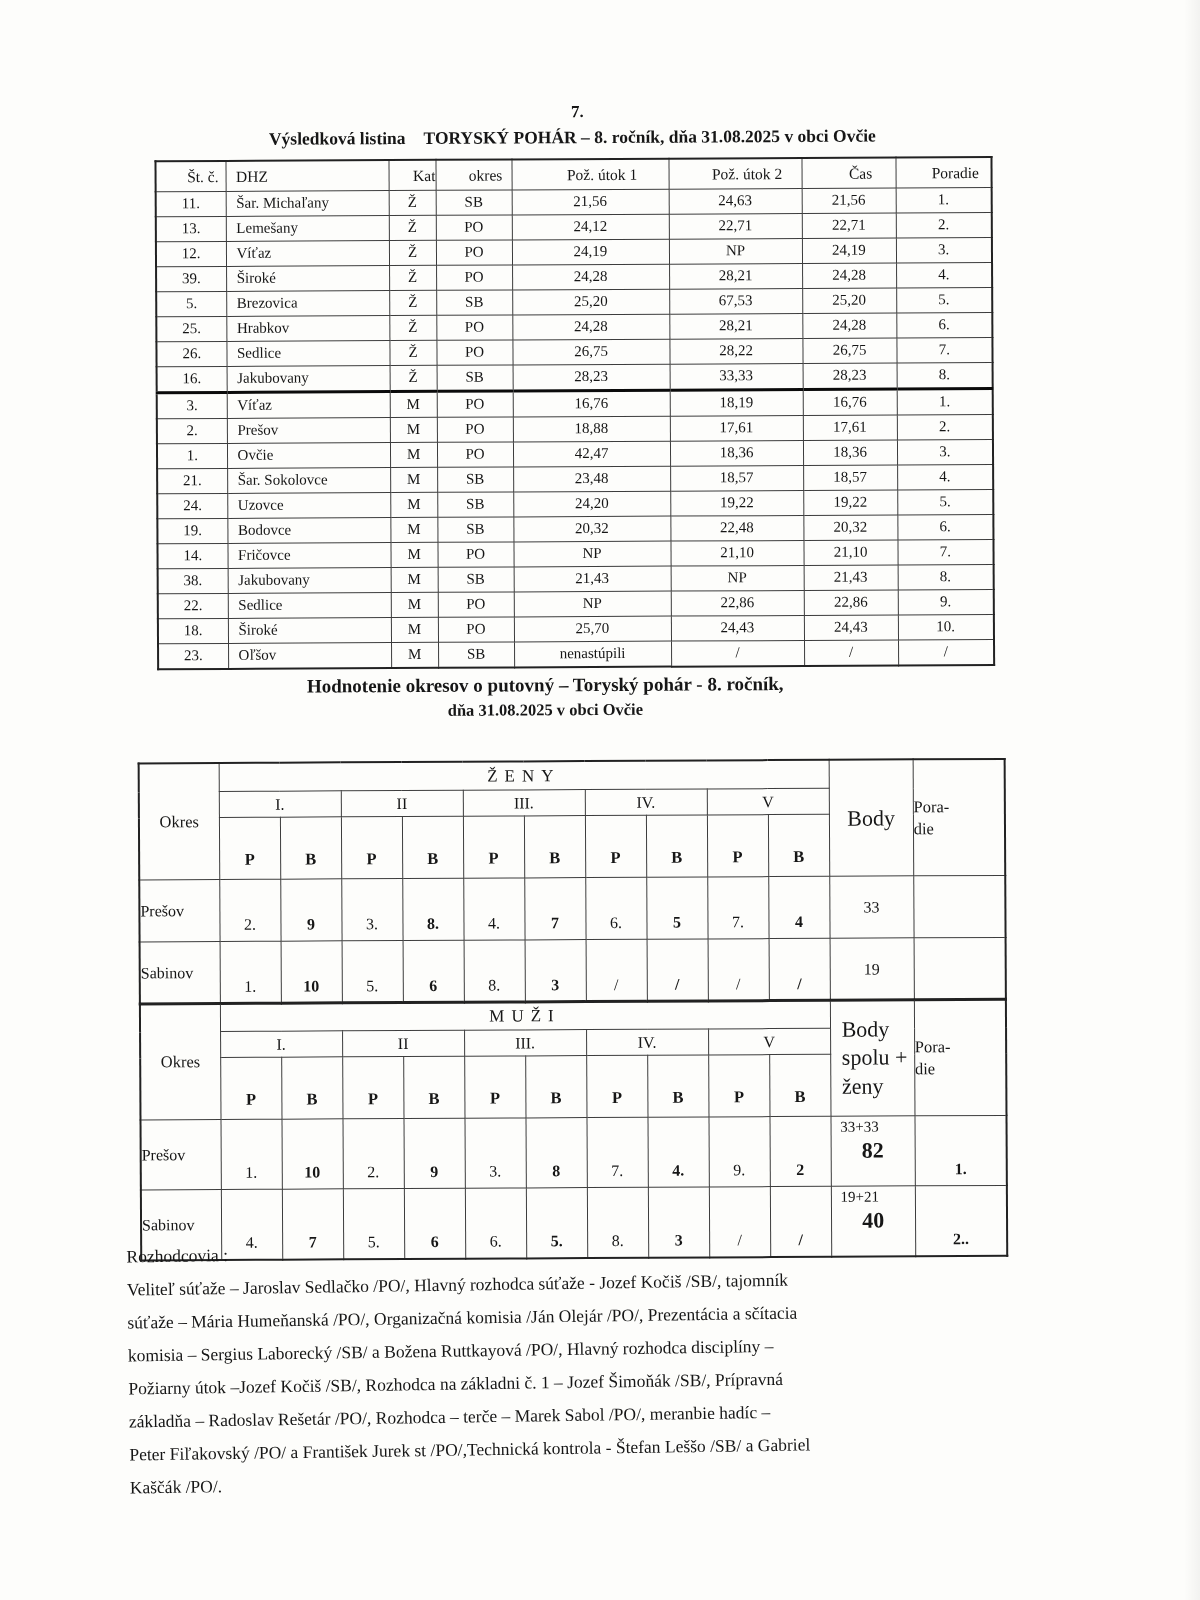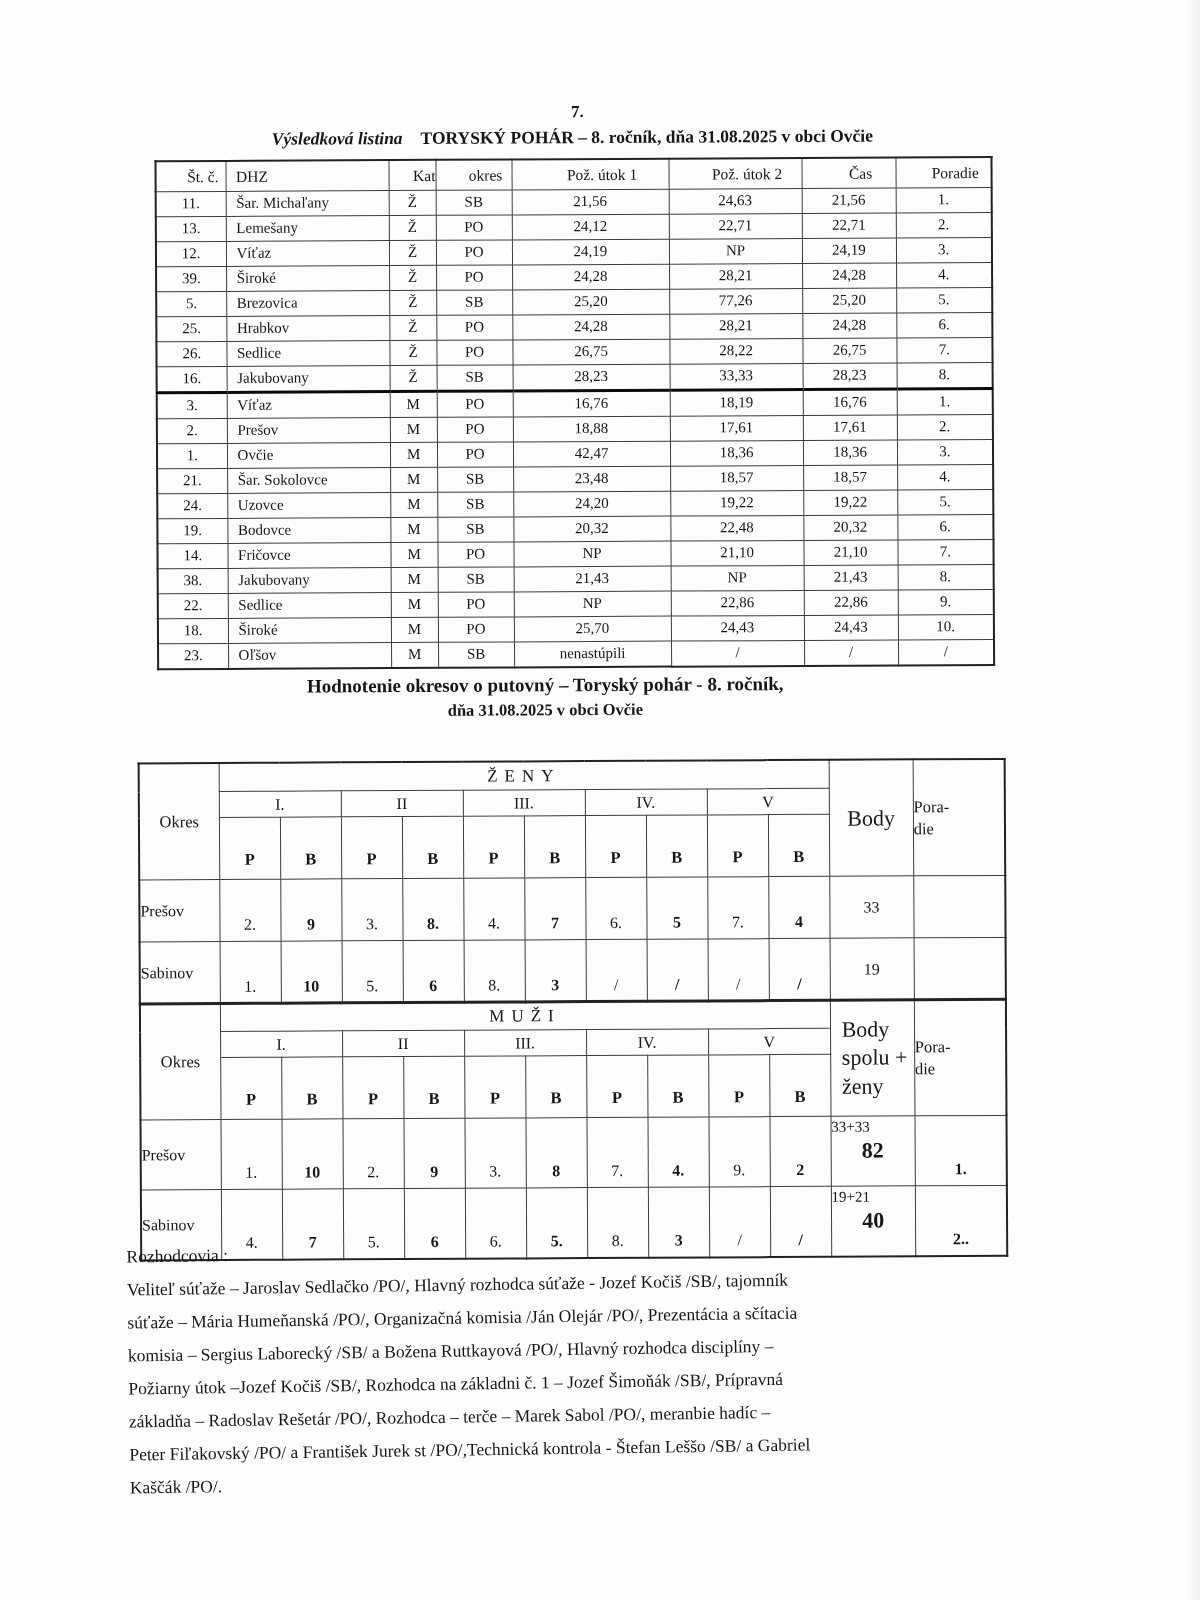--- a/index.html
+++ b/index.html
@@ -9,21 +9,21 @@
   }
   .page{position:relative;width:1200px;height:1600px;background:#fdfdfb;overflow:hidden;}
   .page::after{content:"";position:absolute;top:0;right:0;width:16px;height:100%;
     background:linear-gradient(to right,rgba(0,0,0,0),rgba(0,0,0,0.045));pointer-events:none;}
   .rot{position:absolute;left:0;top:0;width:1200px;height:1600px;transform:rotate(-0.3deg);transform-origin:50% 40%;}
 
   .page-number{position:absolute;top:102px;left:0;width:1160px;text-align:center;
     font-weight:bold;font-size:17px;}
   .doc-title{position:absolute;top:127px;left:157px;width:836px;text-align:center;
     font-weight:bold;font-size:17.5px;white-space:nowrap;}
-  .doc-title .prefix{margin-right:18px;font-style:italic;}
+  .doc-title .prefix{margin-right:18px;}
 
   table{border-collapse:collapse;table-layout:fixed;}
 
   
   .results{position:absolute;top:158px;left:157px;width:836px;border:2px solid #222;}
   .results th,.results td{border:1px solid #3d3d3d;text-align:center;padding:0;
     line-height:1.15;white-space:nowrap;overflow:hidden;}
   .results thead th{height:29px;font-weight:normal;font-size:15.5px;padding-left:24px;}
   .results td{height:24px;font-size:15px;}
   .results th:nth-child(2),.results td:nth-child(2){text-align:left;padding-left:10px;}
@@ -46,21 +46,21 @@
   .body-h{font-size:22px;}
   .por-h{font-size:16.5px;text-align:left !important;padding-left:11px;line-height:1.3;}
   .muzi .body-h{text-align:left !important;padding-left:11px;line-height:1.3;}
   .zeny .r-data td{height:54px;}
   .muzi .r-data td{height:62px;}
   .r-data td{vertical-align:bottom;padding-bottom:7px;font-size:16px;}
   .okres-c{text-align:left !important;padding-left:6px;font-size:16.5px;vertical-align:middle !important;padding-bottom:0 !important;}
   .bc{font-weight:bold;}
   .body-c{font-weight:normal;font-size:22px;vertical-align:middle !important;padding-bottom:0 !important;}
   .body-c2{vertical-align:top !important;padding:1px 0 0 0 !important;}
-  .body-sum{font-size:15px;text-align:left;line-height:1.25;font-weight:normal;}
+  .body-sum{font-size:15px;text-align:left;padding-left:9px;line-height:1.25;font-weight:normal;}
   .body-main{font-size:22px;font-weight:bold;line-height:1.25;}
   .por-c{font-weight:bold;font-size:19.5px;}
 
   
   .refs{position:absolute;top:1238px;left:123px;width:900px;font-size:17.5px;line-height:33px;
     transform:rotate(-0.55deg);transform-origin:0 0;}
   .refs .line{white-space:nowrap;}
 </style>
 </head>
 <body>
@@ -137,21 +137,21 @@
             <td>28,21</td>
             <td>24,28</td>
             <td>4.</td>
           </tr>
           <tr>
             <td>5.</td>
             <td>Brezovica</td>
             <td>Ž</td>
             <td>SB</td>
             <td>25,20</td>
-            <td>77,26</td>
+            <td>67,53</td>
             <td>25,20</td>
             <td>5.</td>
           </tr>
           <tr>
             <td>25.</td>
             <td>Hrabkov</td>
             <td>Ž</td>
             <td>PO</td>
             <td>24,28</td>
             <td>28,21</td>

